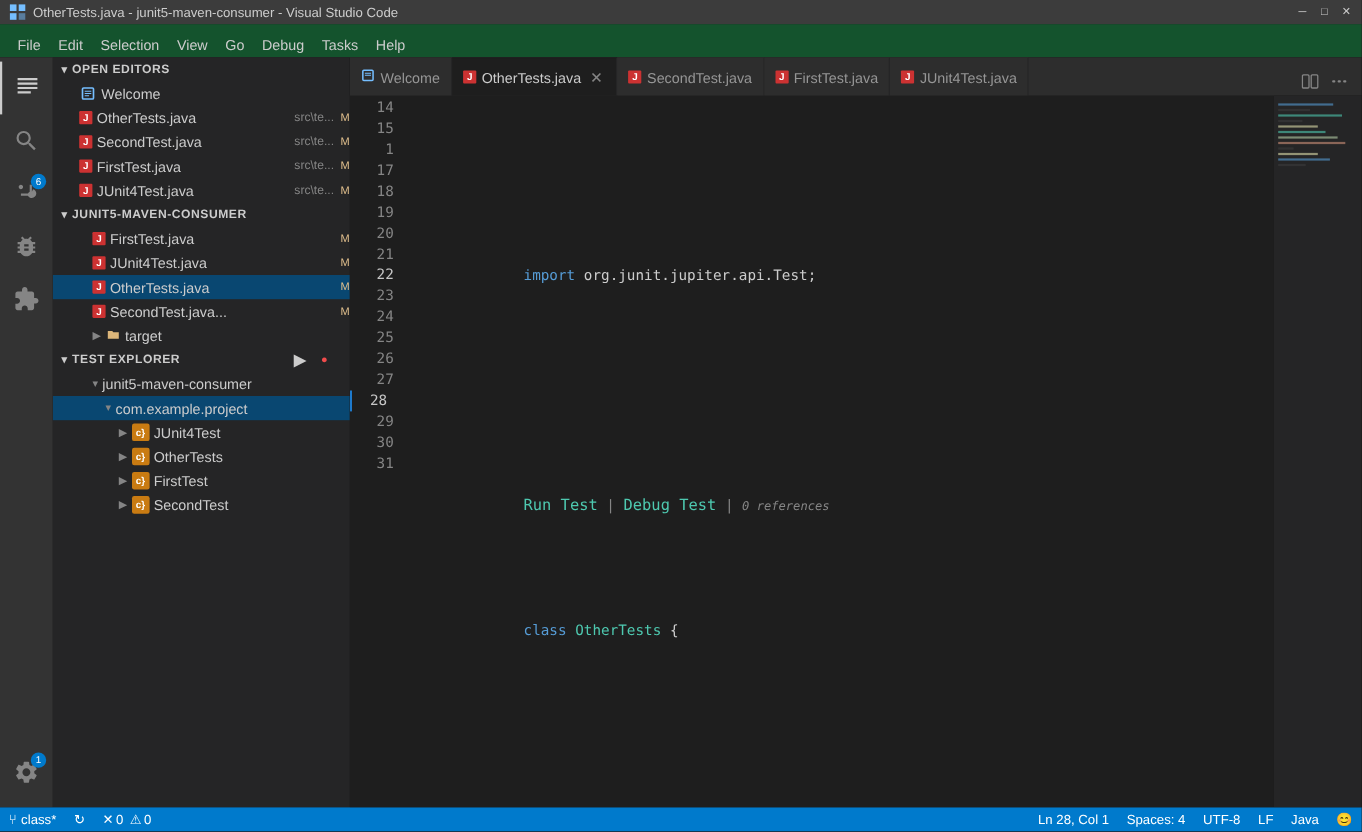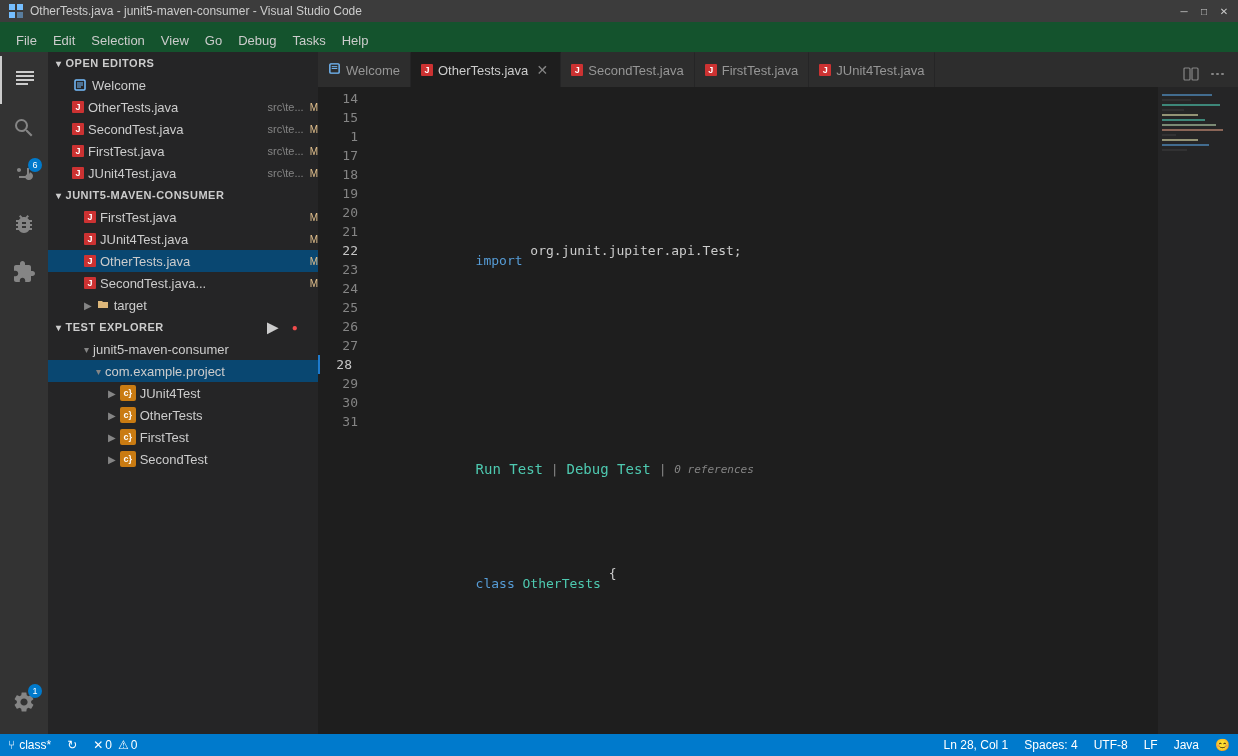--- a/index.html
+++ b/index.html
@@ -310,21 +310,21 @@
     }
     #code-content {
       flex: 1;
       font-family: 'Consolas', monospace;
       font-size: 13px;
       line-height: 19px;
       padding-top: 2px;
       overflow: auto;
       white-space: pre;
     }
-    .line { display: flex; align-items: center; min-height: 19px; }
+    .line { display: flex; align-items: flex-start; min-height: 19px; }
     .kw { color: #569cd6; }
     .cl { color: #4ec9b0; }
     .run-debug-links { color: #4ec9b0; font-size: 14px; }
     .ref-count { color: #858585; font-size: 11px; font-style: italic; }
 
     
     #minimap {
       width: 80px;
       background: #1e1e1e;
       flex-shrink: 0;

